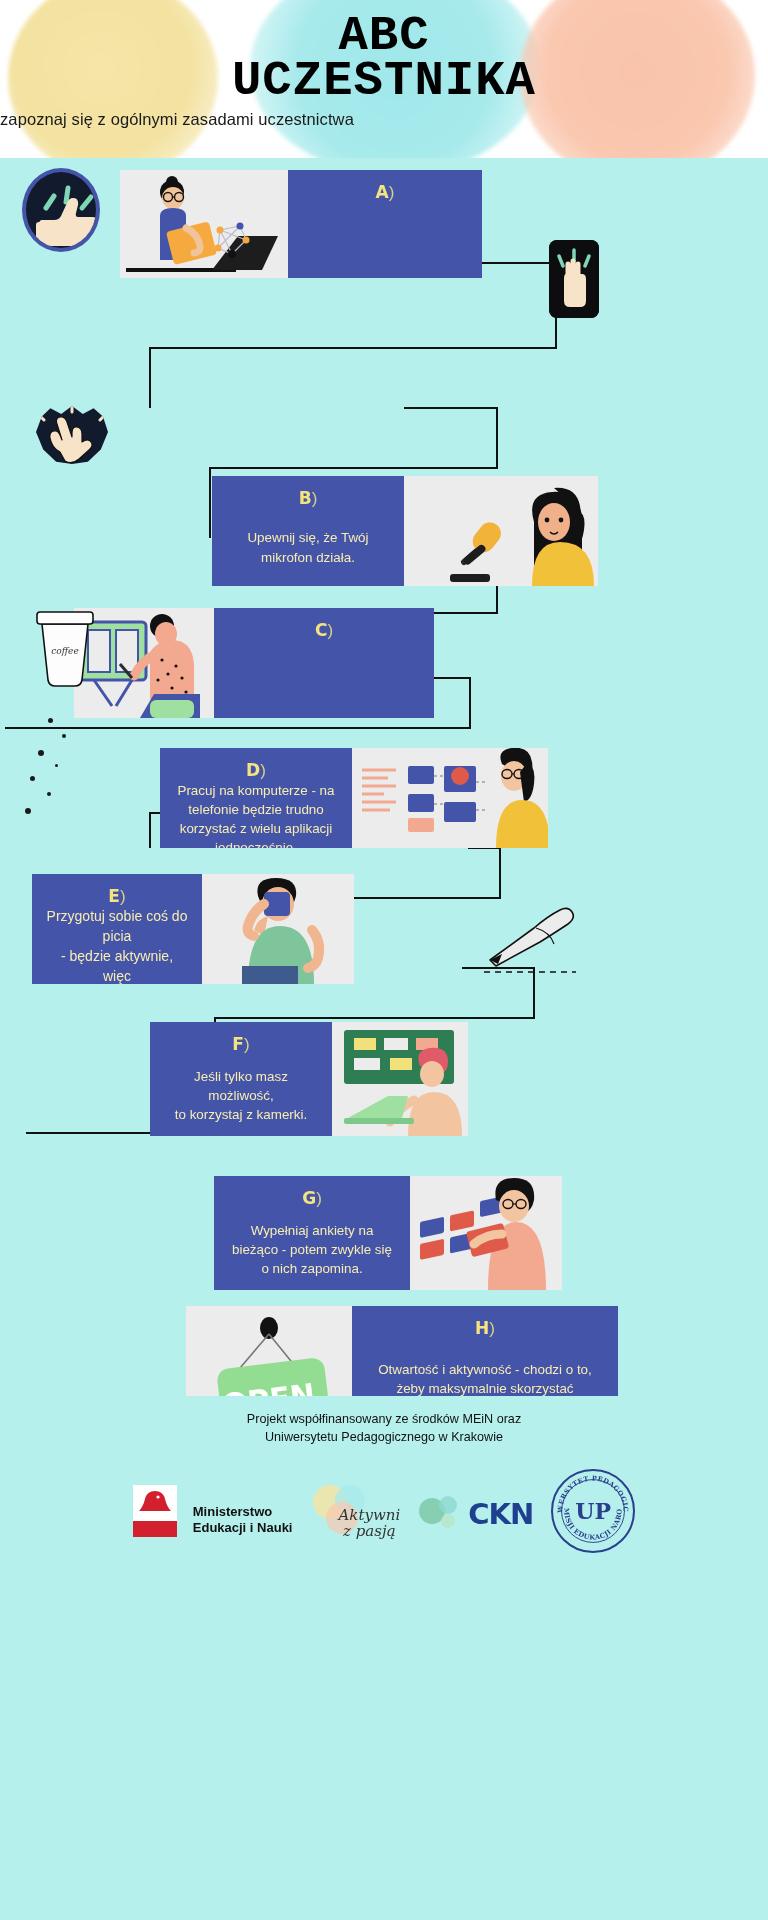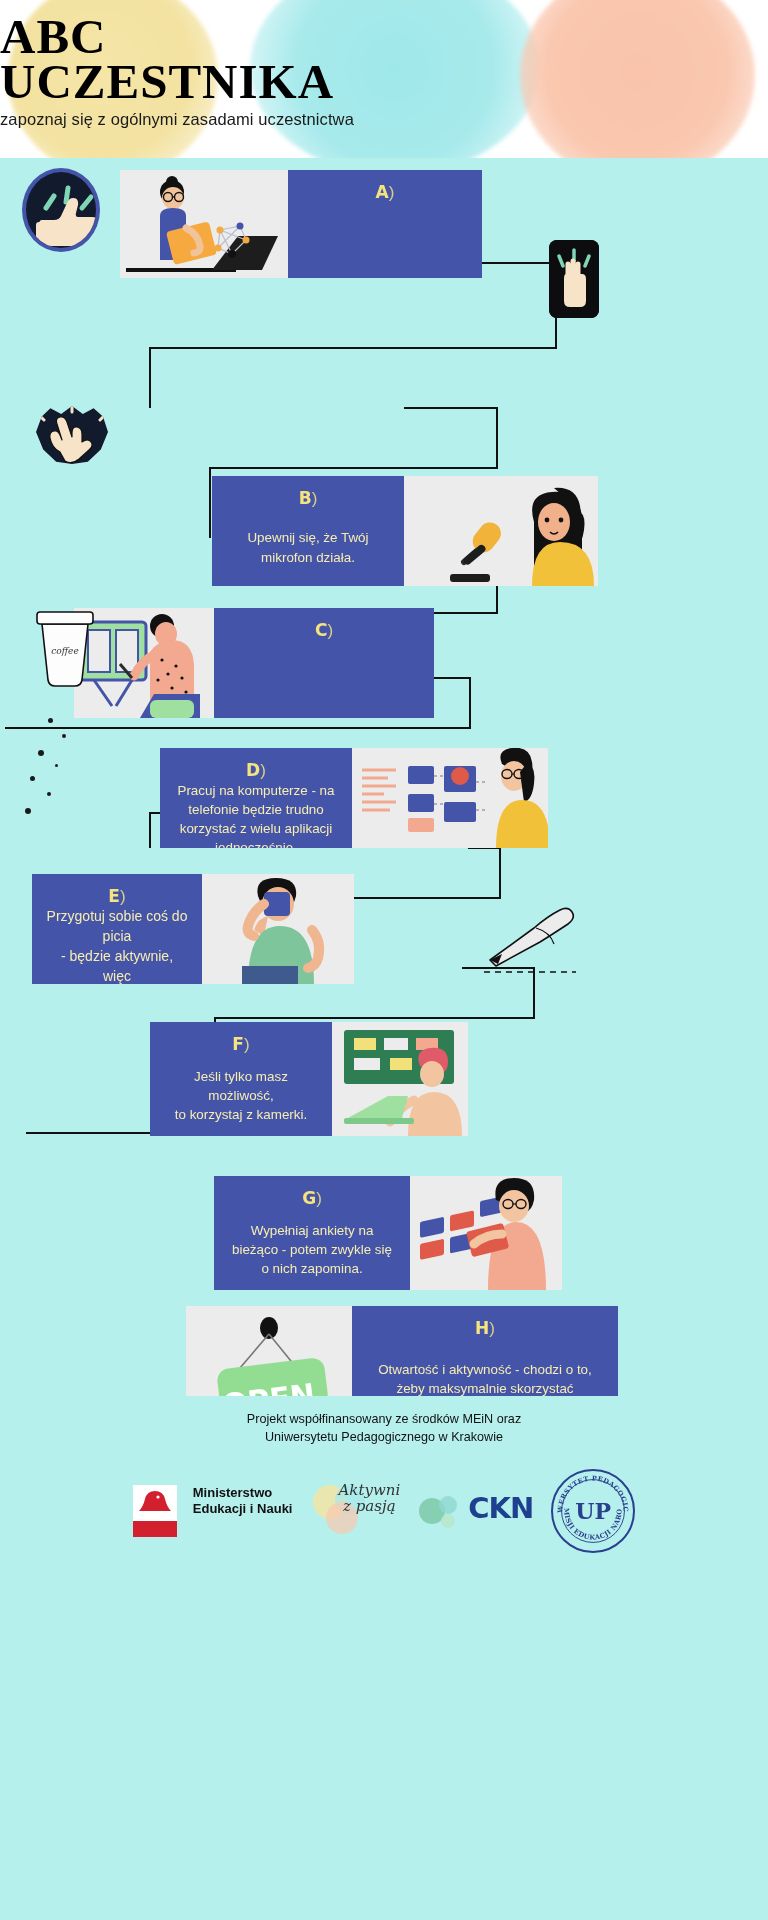--- a/index.html
+++ b/index.html
@@ -36,27 +36,28 @@
     background: radial-gradient(circle at 50% 50%, #9fe8ea 0%, #a8eaec 55%, rgba(168,234,236,0.35) 88%, rgba(168,234,236,0) 100%);
   }
   .blob.peach {
     width: 235px; height: 215px;
     left: 520px; top: -32px;
     background: radial-gradient(circle at 50% 48%, #f9c4ab 0%, #fac7af 55%, rgba(250,199,175,0.35) 88%, rgba(250,199,175,0) 100%);
   }
   .header-title {
     position: relative;
     z-index: 3;
+    text-align: center;
     font-weight: 900;
     color: #000;
     letter-spacing: 1px;
     line-height: 0.92;
     font-size: 49px;
     padding-top: 14px;
-    font-family: Liberation Serif, serif;
+    font-family: Liberation Mono, monospace;
     font-stretch: condensed;
   }
   .header-title .l2 { font-size: 49px; display: block; }
   .header-sub {
     position: relative;
     z-index: 3;
     text-align: left;
     font-size: 16.5px;
     color: #1a1a1a;
     margin-top: 6px;
@@ -162,21 +163,21 @@
     padding-top: 14px;
     white-space: pre-line;
   }
   .logos {
     display: flex;
     align-items: center;
     justify-content: center;
     gap: 18px;
     padding-top: 22px;
   }
-  .logo { display: flex; align-items: flex-start; gap: 16px; }
+  .logo { display: flex; align-items: flex-end; gap: 16px; }
   .logo-text {
     font-size: 13px;
     font-weight: 700;
     line-height: 1.24;
     color: #111;
     white-space: pre-line;
   }
   .mein-flag {
     width: 44px; height: 52px;
     background: #ffffff;

